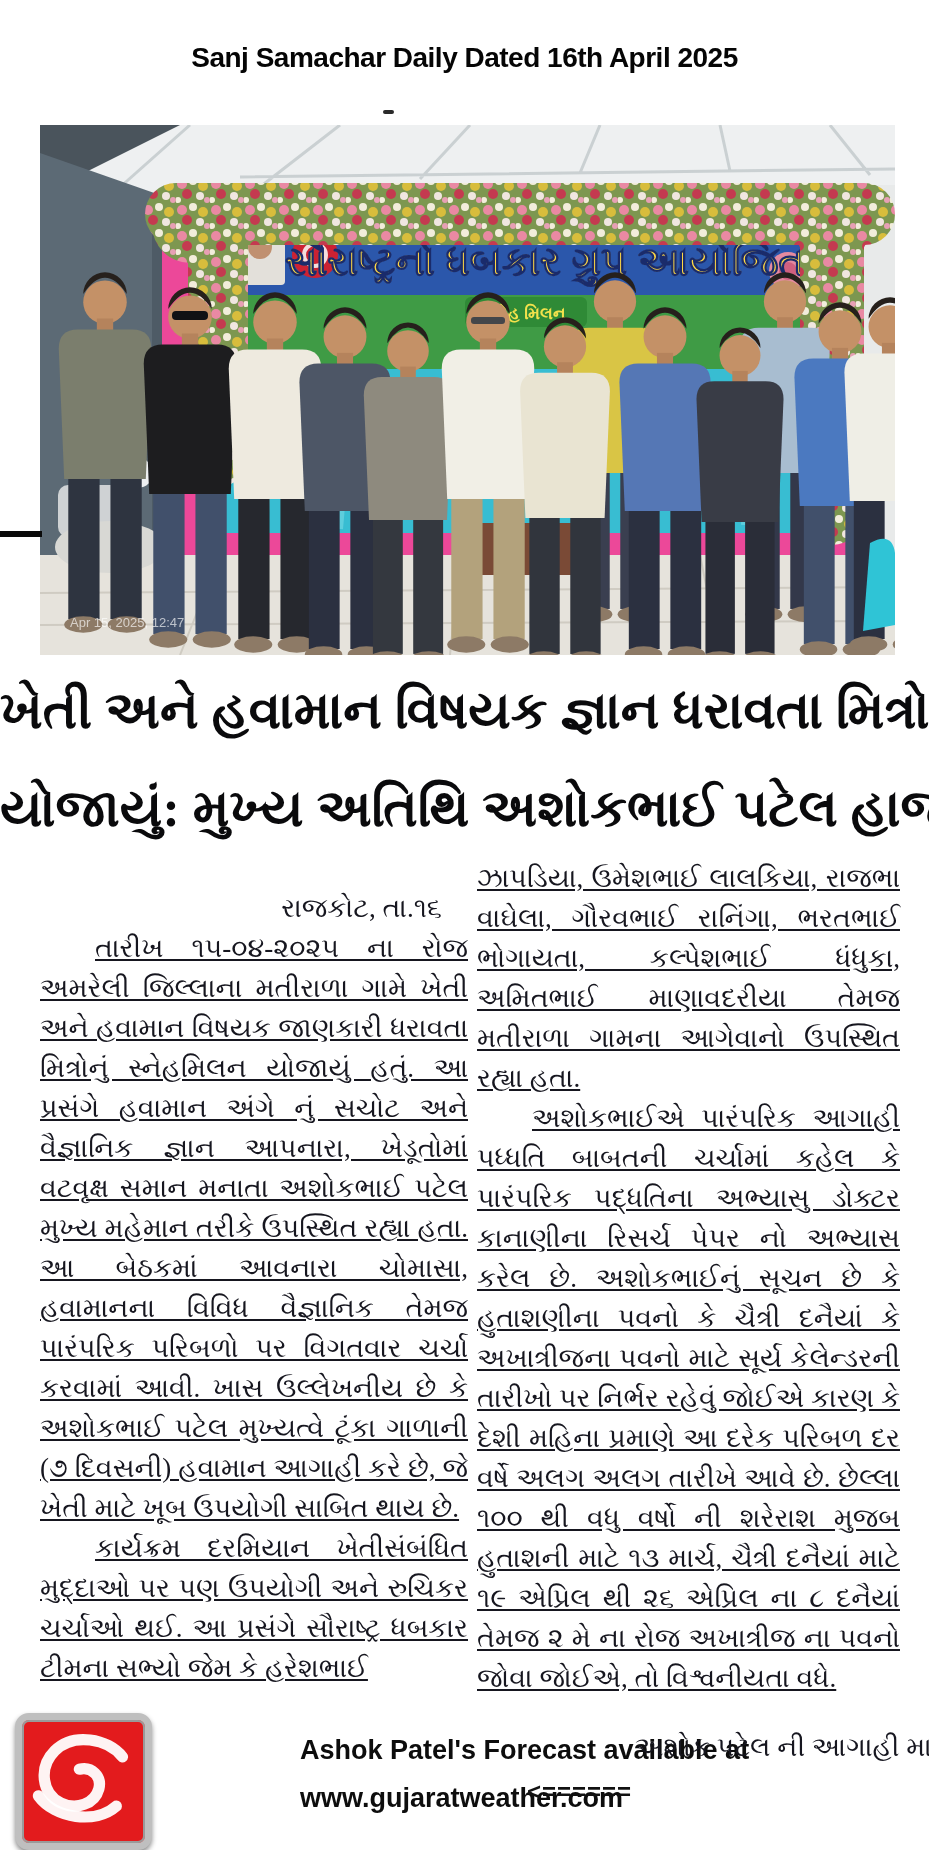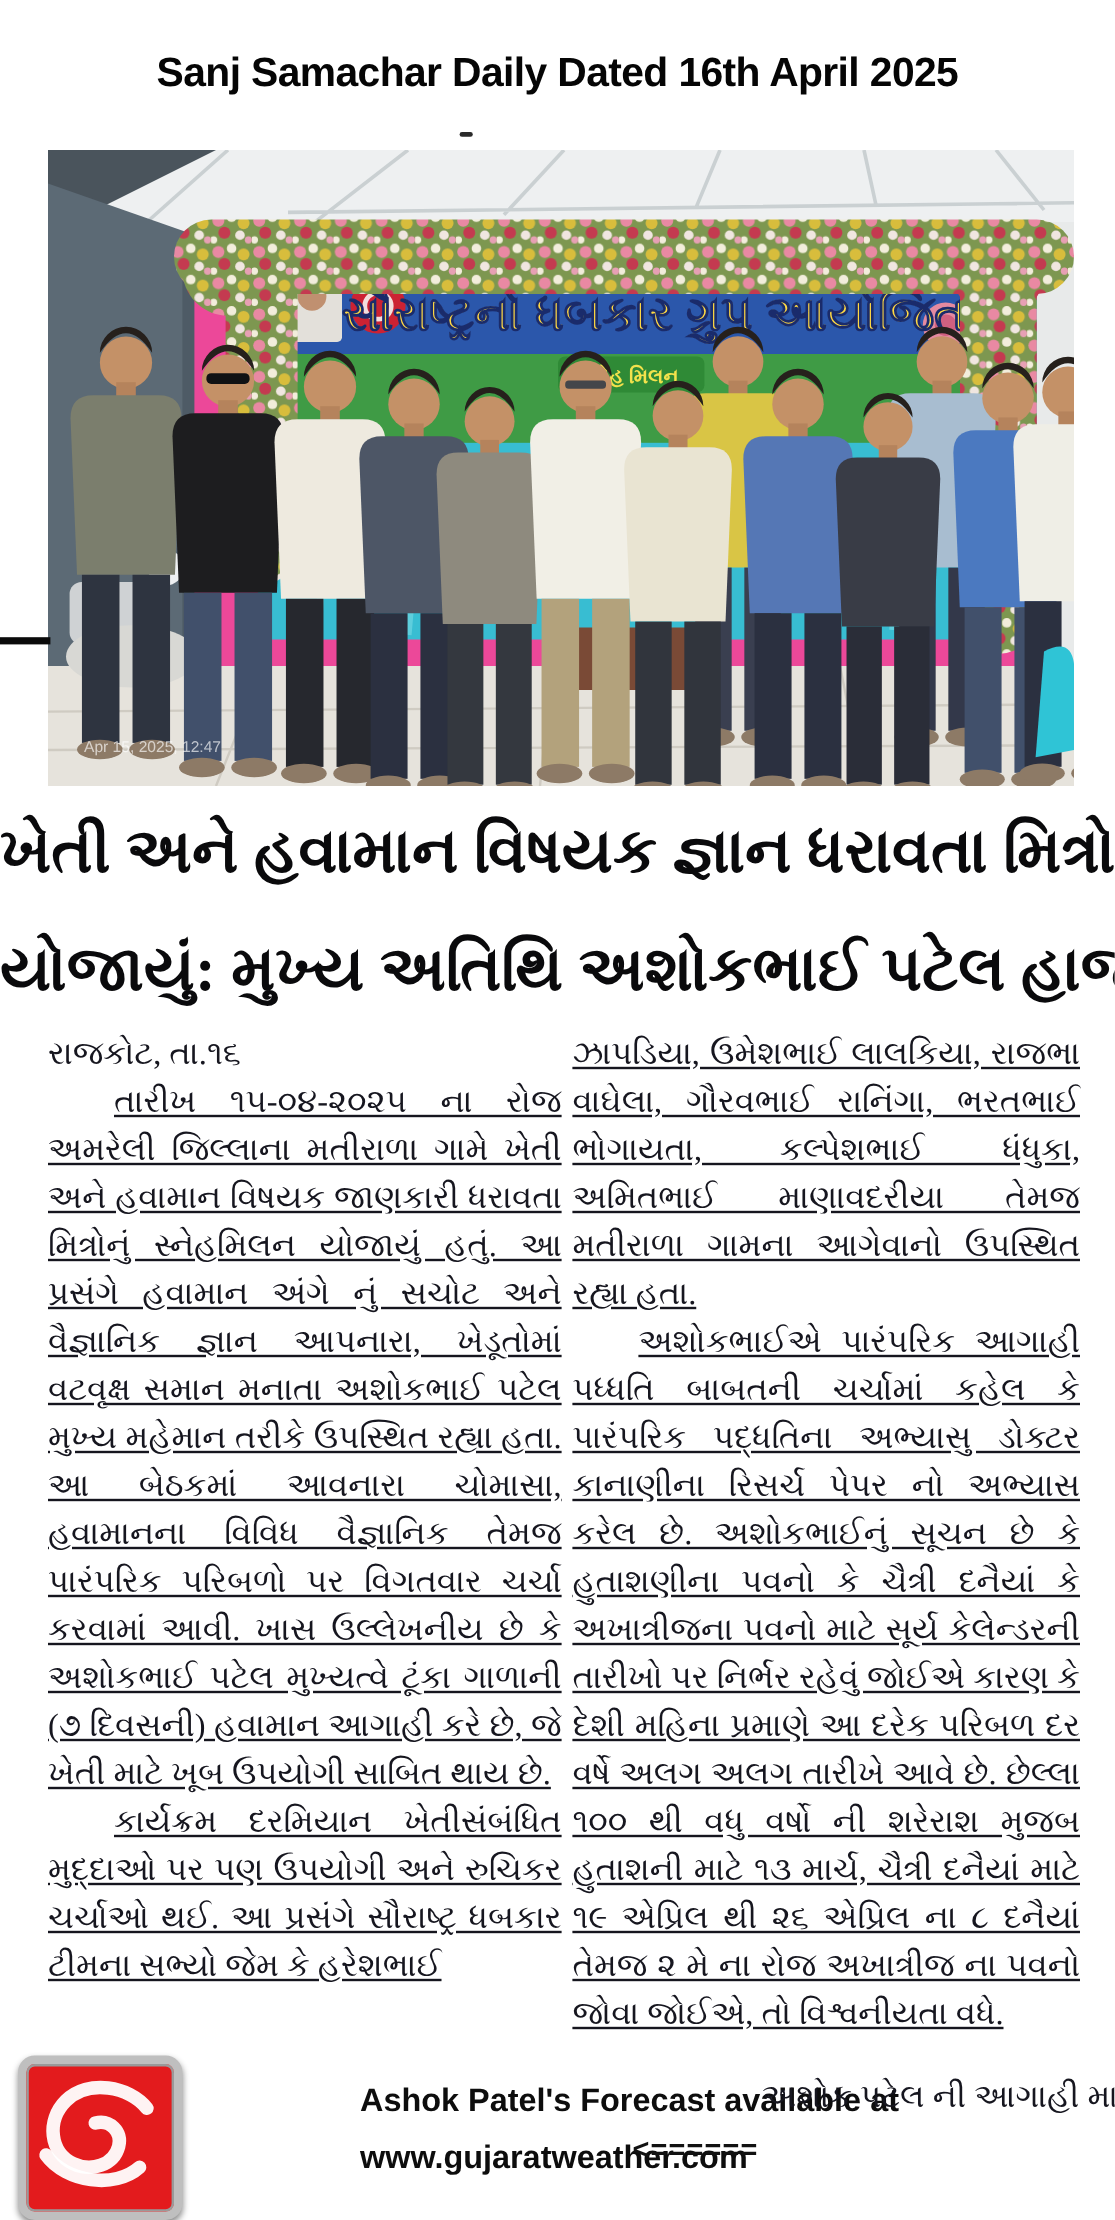--- a/index.html
+++ b/index.html
@@ -2,41 +2,41 @@
 <html><head>
 <meta charset="utf-8">
 <style>
   html,body{margin:0;padding:0;background:#ffffff;}
   .page{
     position:relative;width:929px;height:1850px;background:#ffffff;
     font-family:"Liberation Serif", serif;color:#14141c;overflow:hidden;
   }
   .masthead{
     position:absolute;top:42px;left:0;width:929px;text-align:center;
-    font-family:"Liberation Sans", sans-serif;font-weight:700;font-size:34px;
+    font-family:"Liberation Sans", sans-serif;font-weight:700;font-size:28px;
     letter-spacing:-0.5px;color:#050505;white-space:nowrap;
   }
   .dash-mark{position:absolute;top:110px;left:383px;width:11px;height:4px;background:#2a2a2a;border-radius:2px;}
   .photo-wrap{
     position:absolute;top:125px;left:40px;width:855px;height:530px;overflow:hidden;
     background:#ec4899;
   }
   .edge-line{position:absolute;top:531px;left:0;width:42px;height:6px;background:#0a0a0a;}
   .headline{
     position:absolute;top:662px;left:0;width:929px;text-align:center;
     font-weight:800;font-size:52px;line-height:98px;color:#0a0a0c;
     font-family:"Liberation Serif", serif;
   }
   .headline div{white-space:nowrap;}
   .col{position:absolute;top:858px;font-size:27px;line-height:40px;color:#16161f;}
   .col-left{left:40px;width:428px;}
   .col-right{left:477px;width:423px;}
   .col p{margin:0;text-align:justify;text-decoration:underline;}
   .indent{text-indent:55px;}
-  .dateline{padding-right:26px;font-size:27px;line-height:40px;}
+  .dateline{text-align:right;padding-right:26px;font-size:27px;line-height:40px;margin-top:30px;}
   .footer-logo{
     position:absolute;top:1713px;left:15px;width:123px;height:123px;
     background:#e31b1d;border:7px solid #bfbfbf;border-radius:14px;
     box-shadow:0 3px 5px rgba(0,0,0,0.45), inset 0 0 0 2px #9a9a9a;
   }
   .footer-en{
     position:absolute;left:300px;top:1726px;width:420px;
     font-family:"Liberation Sans", sans-serif;font-weight:700;font-size:27px;
     line-height:48px;color:#0d0d0d;white-space:nowrap;
   }

